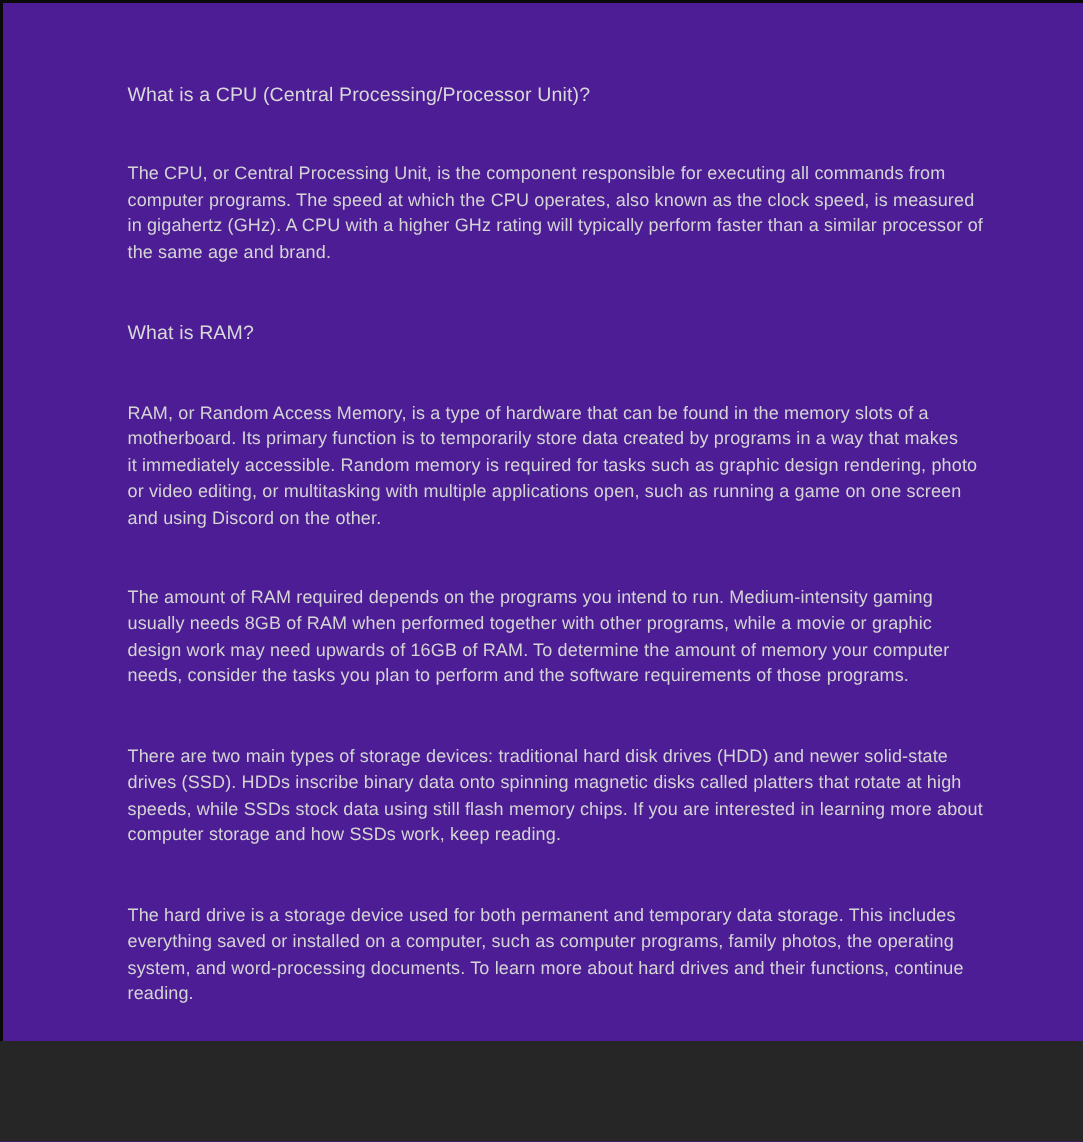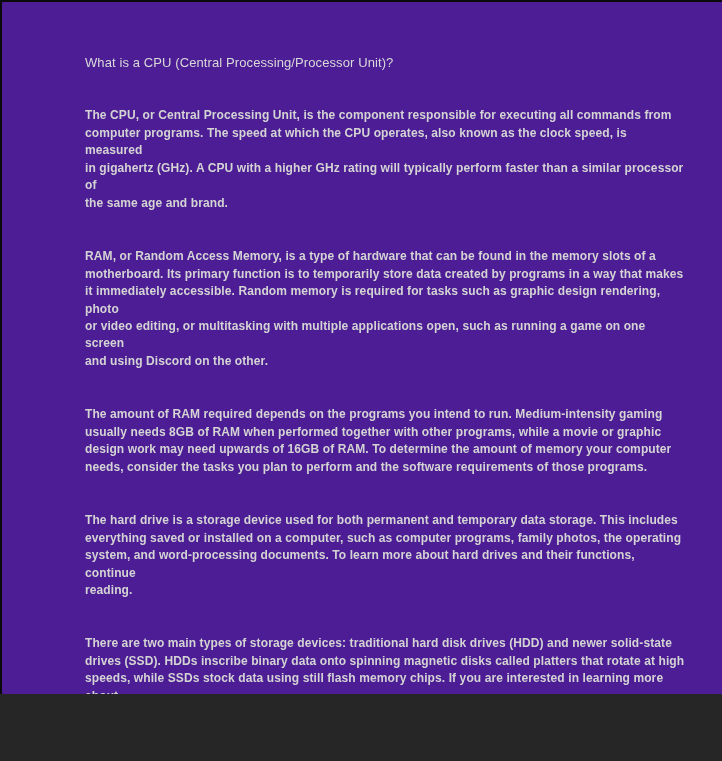--- a/index.html
+++ b/index.html
@@ -42,54 +42,54 @@
     font-size: 13px;
     font-weight: normal;
     color: #d9d9d9;
     line-height: 17.45px;
     letter-spacing: 0.1px;
   }
   .content p {
     margin: 0 0 36px 0;
     white-space: pre-line;
     letter-spacing: 0.1px;
-    font-weight: bold;
   }
 </style>
 </head>
 <body>
 
 <div class="page">
   <div class="edge-top"></div>
   <div class="edge-left"></div>
 
   <div class="content">
     <h2>What is a CPU (Central Processing/Processor Unit)?</h2>
 
     <p>The CPU, or Central Processing Unit, is the component responsible for executing all commands from
 computer programs. The speed at which the CPU operates, also known as the clock speed, is measured
 in gigahertz (GHz). A CPU with a higher GHz rating will typically perform faster than a similar processor of
 the same age and brand.</p>
 
+    <h2>What is RAM?</h2>
 
     <p>RAM, or Random Access Memory, is a type of hardware that can be found in the memory slots of a
 motherboard. Its primary function is to temporarily store data created by programs in a way that makes
 it immediately accessible. Random memory is required for tasks such as graphic design rendering, photo
 or video editing, or multitasking with multiple applications open, such as running a game on one screen
 and using Discord on the other.</p>
 
     <p>The amount of RAM required depends on the programs you intend to run. Medium-intensity gaming
 usually needs 8GB of RAM when performed together with other programs, while a movie or graphic
 design work may need upwards of 16GB of RAM. To determine the amount of memory your computer
 needs, consider the tasks you plan to perform and the software requirements of those programs.</p>
 
 
+    <p>There are two main types of storage devices: traditional hard disk drives (HDD) and newer solid-state
+drives (SSD). HDDs inscribe binary data onto spinning magnetic disks called platters that rotate at high
+speeds, while SSDs stock data using still flash memory chips. If you are interested in learning more about
+computer storage and how SSDs work, keep reading.</p>
+
     <p>The hard drive is a storage device used for both permanent and temporary data storage. This includes
 everything saved or installed on a computer, such as computer programs, family photos, the operating
 system, and word-processing documents. To learn more about hard drives and their functions, continue
 reading.</p>
-
-    <p>There are two main types of storage devices: traditional hard disk drives (HDD) and newer solid-state
-drives (SSD). HDDs inscribe binary data onto spinning magnetic disks called platters that rotate at high
-speeds, while SSDs stock data using still flash memory chips. If you are interested in learning more about
-computer storage and how SSDs work, keep reading.</p>
   </div>
 </div>
 
 </body></html>

